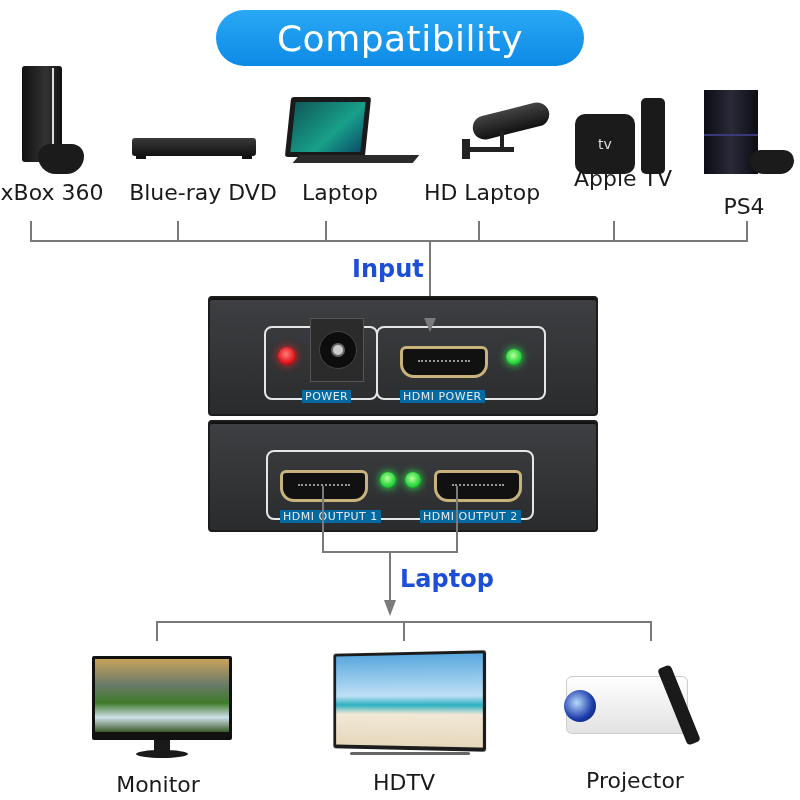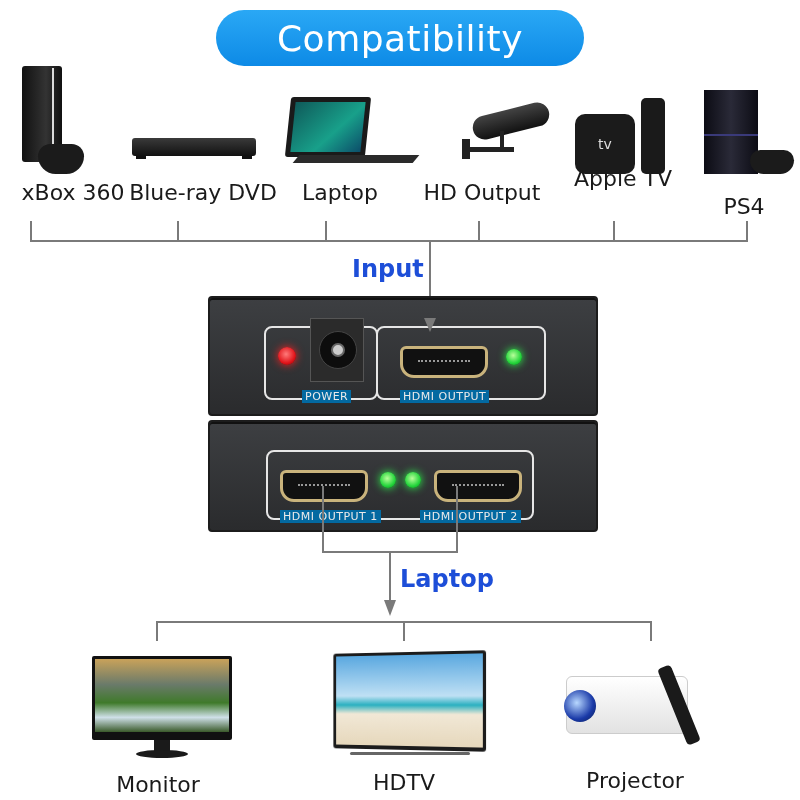--- a/index.html
+++ b/index.html
@@ -67,24 +67,24 @@
   <div style="position:absolute;left:0;top:16px;width:60px;height:60px;background:#1b1b1b;border-radius:10px;color:#ddd;font-size:14px;display:flex;align-items:center;justify-content:center;">tv</div>
   <div style="position:absolute;left:66px;top:0;width:24px;height:76px;background:#1a1a1a;border-radius:5px;"></div>
 </div>
 
 <div class="icon-block" style="left:704px;top:90px;width:92px;height:84px;">
   <div style="position:absolute;left:0;top:0;width:54px;height:84px;background:linear-gradient(90deg,#0c0c14,#2a2a38 50%,#0c0c14);"></div>
   <div style="position:absolute;left:0;top:44px;width:54px;height:2px;background:#3a3a7a;"></div>
   <div style="position:absolute;left:46px;top:60px;width:44px;height:24px;background:#1b1b1b;border-radius:12px 12px 16px 16px;"></div>
 </div>
 
-<div class="abs label" style="left:0px;top:180px;width:104px;padding-left:21px;">xBox 360</div>
+<div class="abs label" style="left:0px;top:180px;width:104px;">xBox 360</div>
 <div class="abs label" style="left:124px;top:180px;width:158px;">Blue-ray DVD</div>
 <div class="abs label" style="left:290px;top:180px;width:100px;">Laptop</div>
-<div class="abs label" style="left:412px;top:180px;width:140px;">HD Output</div>
+<div class="abs label" style="left:412px;top:180px;width:140px;">HD Laptop</div>
 <div class="abs label" style="left:568px;top:166px;width:110px;">Apple TV</div>
 <div class="abs label" style="left:712px;top:182px;width:64px;margin-top:12px;">PS4</div>
 
 <div class="abs line" style="left:30px;top:240px;width:718px;height:2px;"></div>
 <div class="abs line" style="left:30px;top:221px;width:2px;height:20px;"></div>
 <div class="abs line" style="left:177px;top:221px;width:2px;height:20px;"></div>
 <div class="abs line" style="left:325px;top:221px;width:2px;height:20px;"></div>
 <div class="abs line" style="left:478px;top:221px;width:2px;height:20px;"></div>
 <div class="abs line" style="left:613px;top:221px;width:2px;height:20px;"></div>
 <div class="abs line" style="left:746px;top:221px;width:2px;height:20px;"></div>
@@ -96,21 +96,21 @@
 <div class="abs panel-outline" style="left:264px;top:326px;width:110px;height:70px;"></div>
 <div class="abs panel-outline" style="left:376px;top:326px;width:166px;height:70px;"></div>
 <div class="abs led-red" style="left:278px;top:347px;width:18px;height:18px;"></div>
 <div class="abs" style="left:310px;top:318px;width:52px;height:62px;background:#2b2b2b;border:1px solid #555;">
   <div style="position:absolute;left:8px;top:12px;width:36px;height:36px;border-radius:50%;background:#0d0d0d;border:1px solid #444;"></div>
   <div style="position:absolute;left:20px;top:24px;width:10px;height:10px;border-radius:50%;background:#ccc;border:2px solid #666;"></div>
 </div>
 <div class="abs hdmi-port" style="left:400px;top:346px;width:82px;height:26px;"></div>
 <div class="abs led-green" style="left:506px;top:349px;width:16px;height:16px;"></div>
 <div class="abs panel-text" style="left:302px;top:390px;">POWER</div>
-<div class="abs panel-text" style="left:400px;top:390px;">HDMI OUTPUT</div>
+<div class="abs panel-text" style="left:400px;top:390px;">HDMI POWER</div>
 
 <div class="abs" style="left:424px;top:318px;width:0;height:0;border-left:6px solid transparent;border-right:6px solid transparent;border-top:14px solid #7a7a7a;"></div>
 
 <div class="abs box" style="left:208px;top:420px;width:386px;height:108px;"></div>
 <div class="abs panel-outline" style="left:266px;top:450px;width:264px;height:66px;"></div>
 <div class="abs hdmi-port" style="left:280px;top:470px;width:82px;height:26px;"></div>
 <div class="abs led-green" style="left:380px;top:472px;width:16px;height:16px;"></div>
 <div class="abs led-green" style="left:405px;top:472px;width:16px;height:16px;"></div>
 <div class="abs hdmi-port" style="left:434px;top:470px;width:82px;height:26px;"></div>
 <div class="abs panel-text" style="left:280px;top:510px;">HDMI OUTPUT 1</div>

